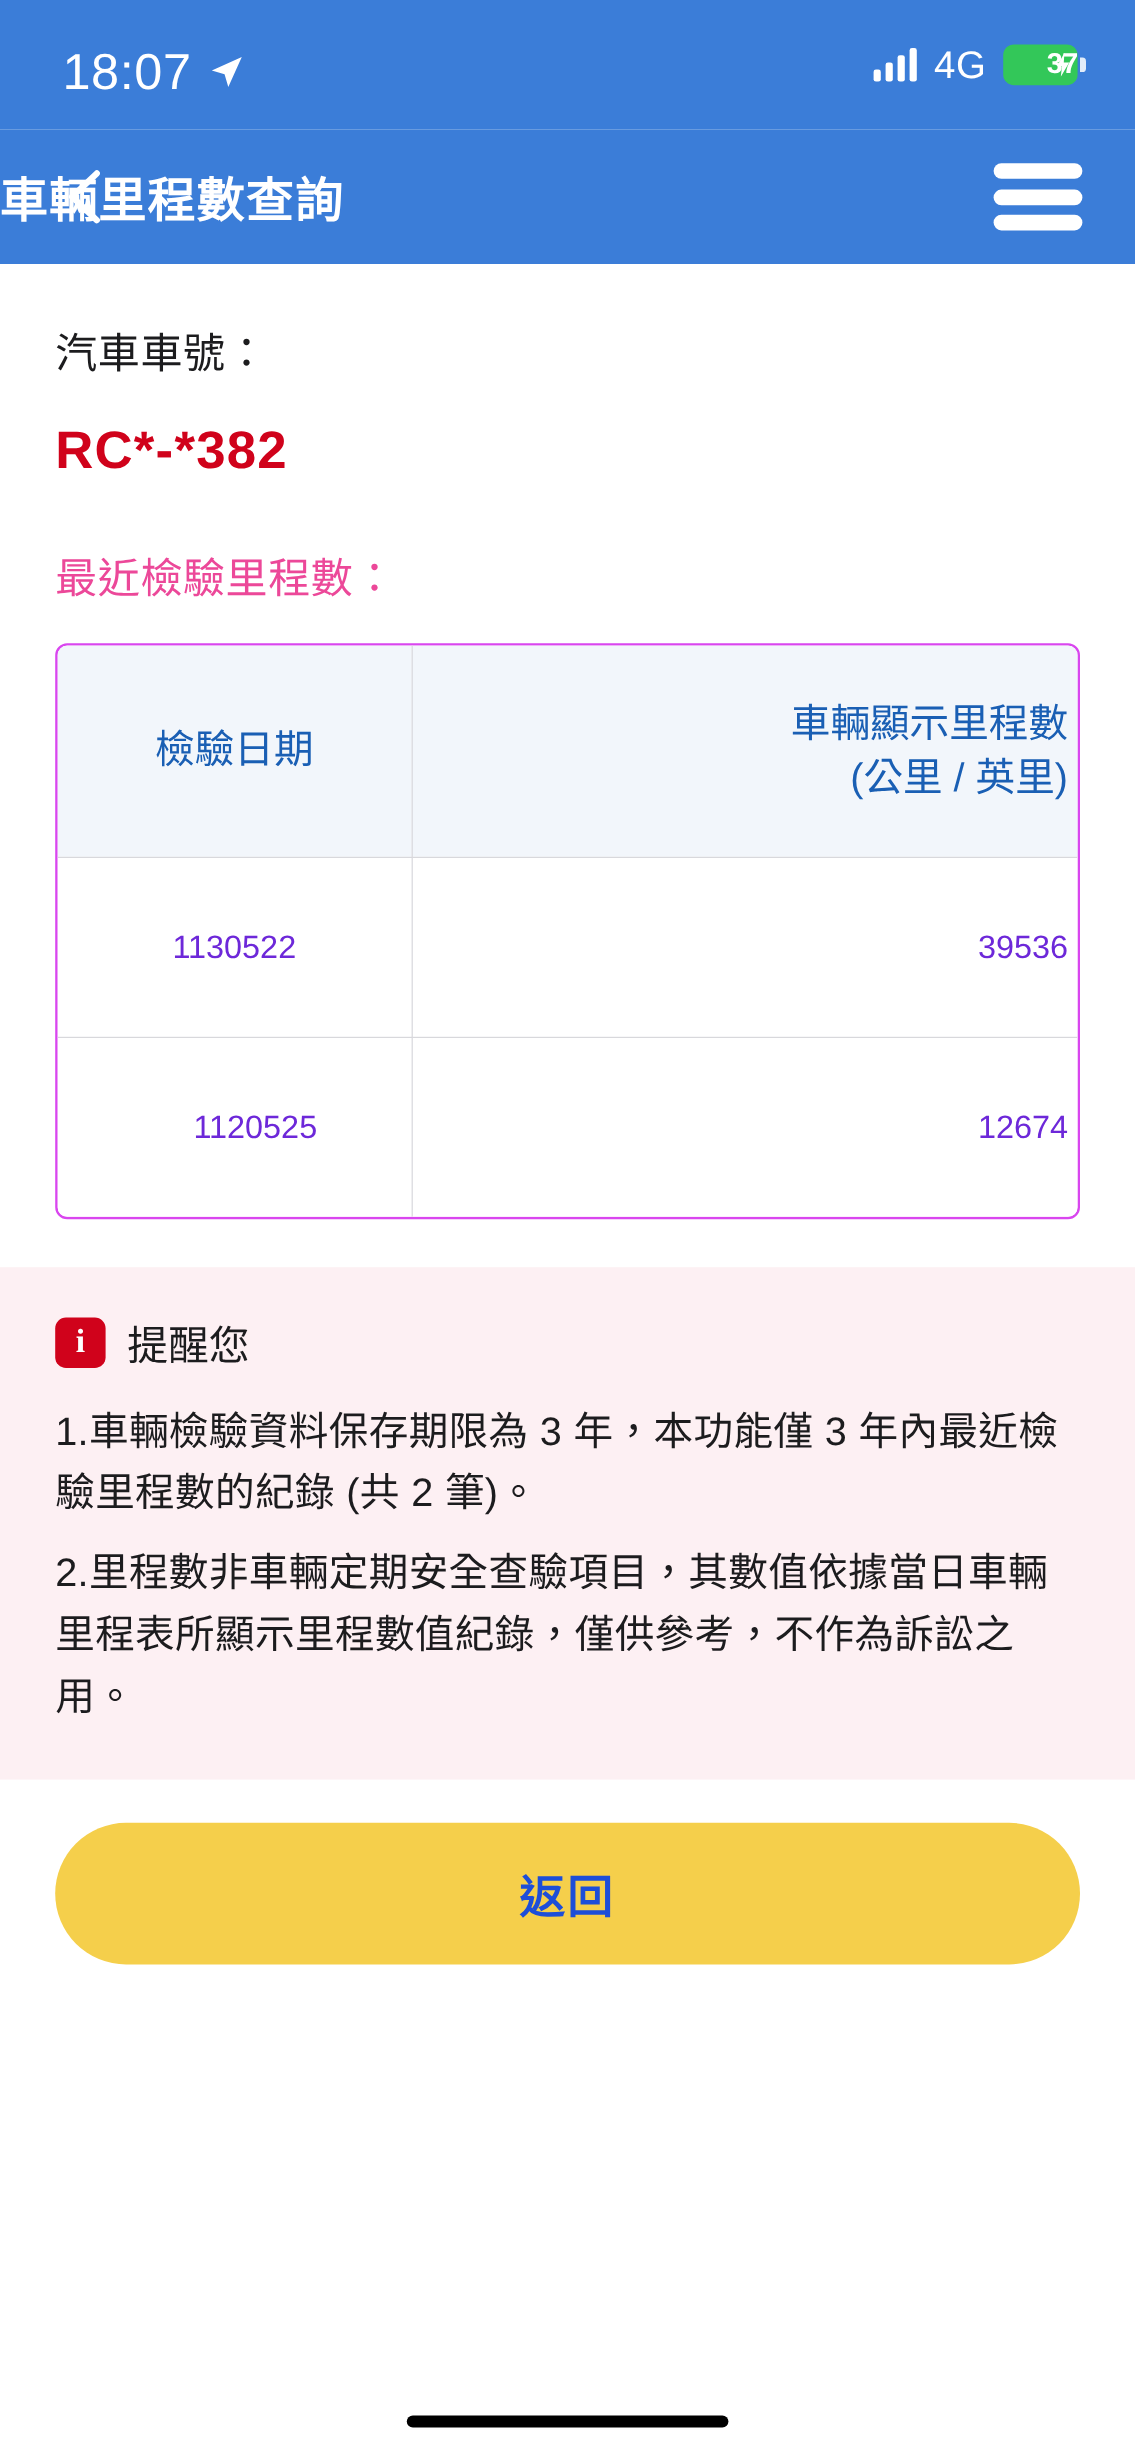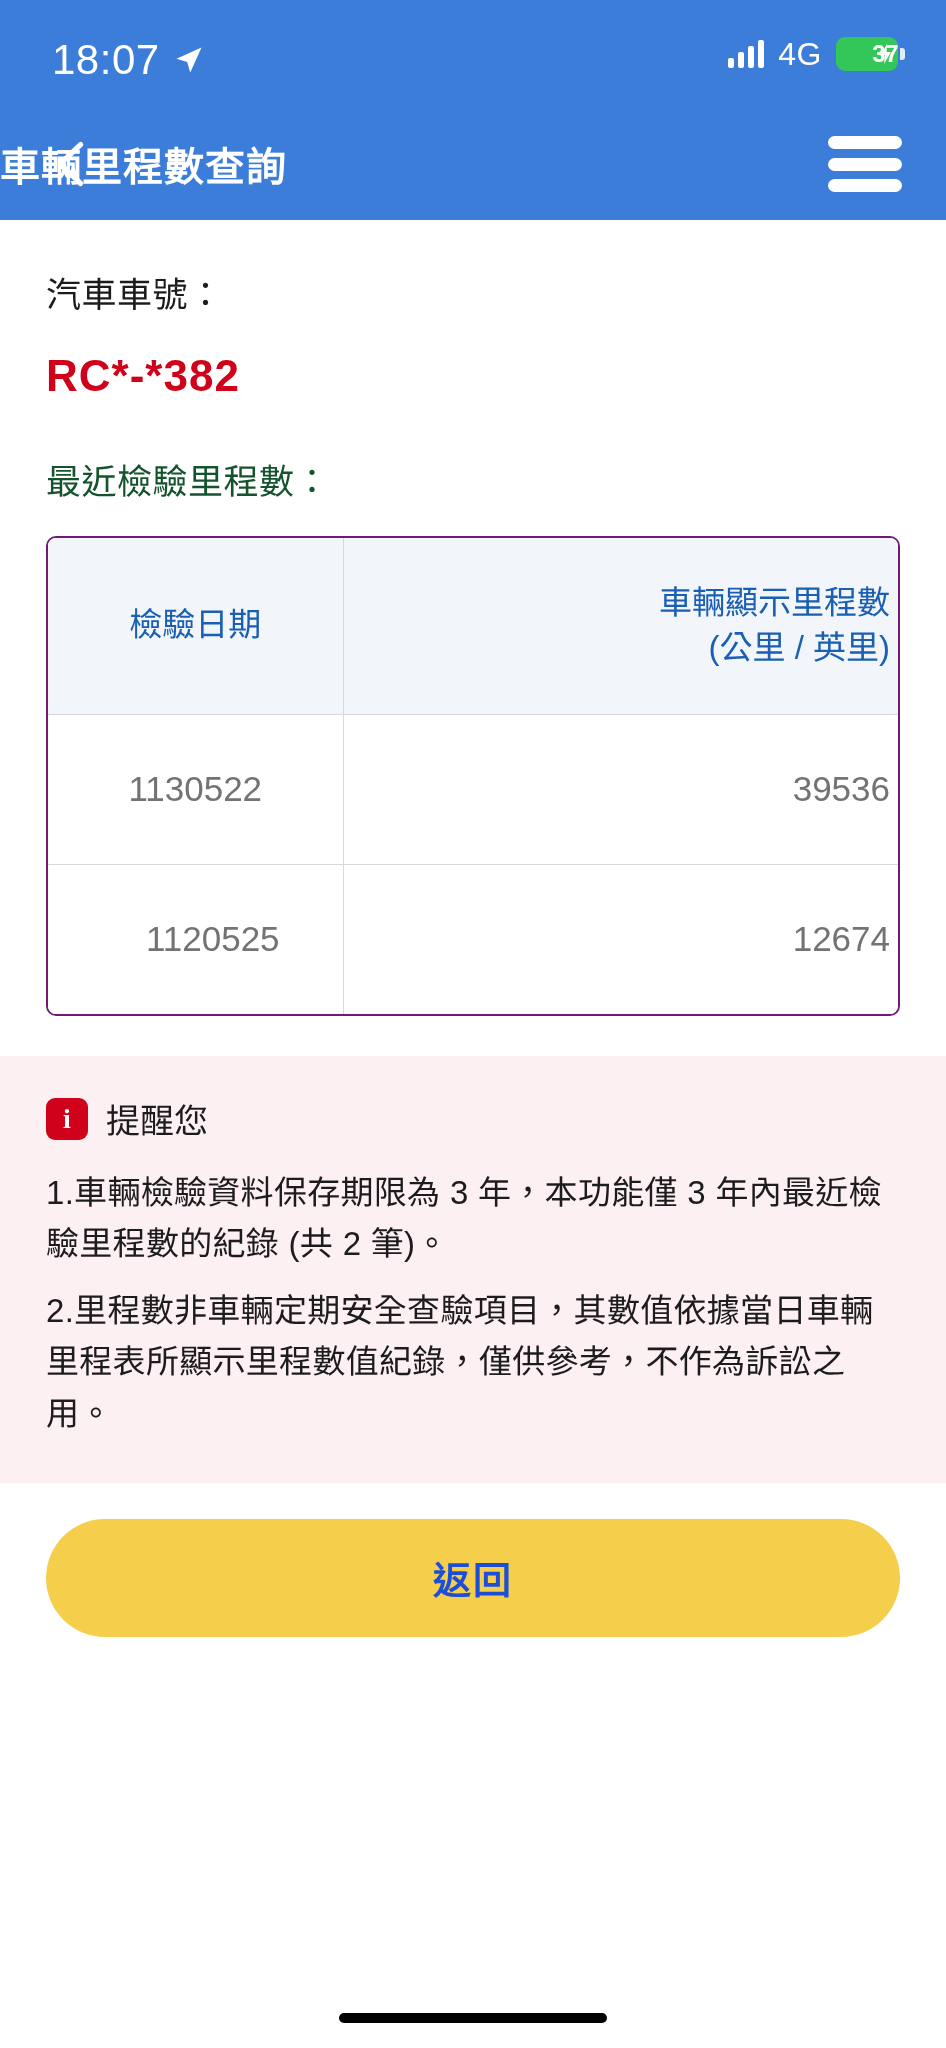--- a/index.html
+++ b/index.html
@@ -175,29 +175,29 @@
   }
   .plate-value {
     font-size: 44px;
     color: #d0021b;
     font-weight: 700;
     margin-top: 34px;
     letter-spacing: 1px;
   }
   .label-mileage {
     font-size: 35px;
-    color: #14532d;
+    color: #ec4899;
     margin-top: 52px;
     letter-spacing: 0.5px;
   }
 
   
   .table-wrap {
     margin: 32px 46px 0 46px;
-    border: 2px solid #701a75;
+    border: 2px solid #d946ef;
     border-radius: 10px;
     overflow: hidden;
   }
   table.mileage {
     width: 100%;
     border-collapse: collapse;
     table-layout: fixed;
   }
   table.mileage th, table.mileage td {
     border: 1px solid #d8d8dc;
@@ -209,22 +209,22 @@
     color: #1a5fb4;
     font-size: 33px;
     font-weight: 400;
     padding: 30px 8px;
     line-height: 1.35;
     height: 176px;
   }
   table.mileage th:first-child { width: 295px; }
   table.mileage td {
     background: #ffffff;
-    color: #737373;
-    font-size: 35px;
+    color: #6d28d9;
+    font-size: 27px;
     padding: 38px 8px;
     height: 150px;
   }
   table.mileage tr:first-child th { border-top: none; }
   table.mileage th:first-child, table.mileage td:first-child { border-left: none; }
   table.mileage th:last-child, table.mileage td:last-child { border-right: none; text-align: right; }
   table.mileage tr:last-child td { border-bottom: none; padding-left: 43px; }
 
   
   .notice {

